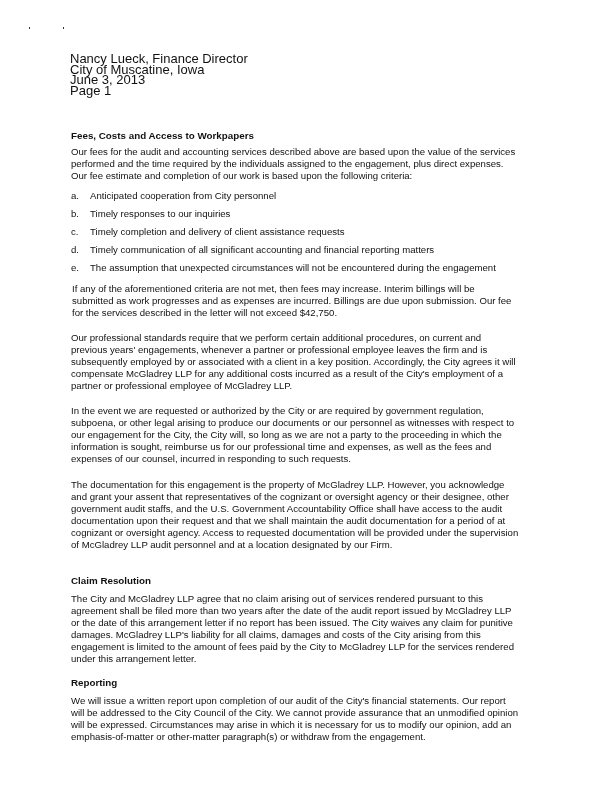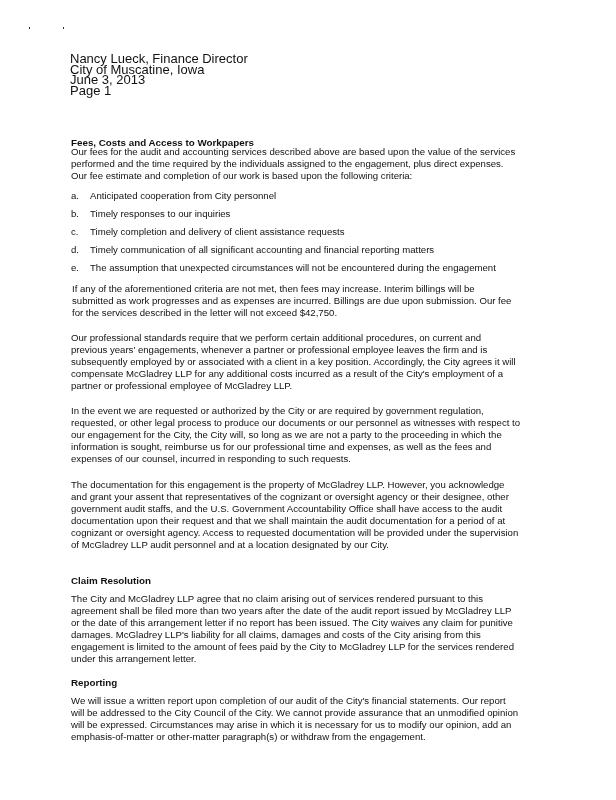--- a/index.html
+++ b/index.html
@@ -23,21 +23,21 @@
   <span class="dot" style="left:29px;top:27px;"></span>
   <span class="dot" style="left:63px;top:27px;"></span>
 
   <div class="addr">
     <div>Nancy Lueck, Finance Director</div>
     <div>City of Muscatine, Iowa</div>
     <div>June 3, 2013</div>
     <div>Page 1</div>
   </div>
 
-  <div class="h" style="top:137px;">Fees, Costs and Access to Workpapers</div>
+  <div class="h" style="top:130px;">Fees, Costs and Access to Workpapers</div>
 
   <div class="p" style="top:146px;">
     <span class="ln">Our fees for the audit and accounting services described above are based upon the value of the services</span>
     <span class="ln">performed and the time required by the individuals assigned to the engagement, plus direct expenses.</span>
     <span class="ln">Our fee estimate and completion of our work is based upon the following criteria:</span>
   </div>
 
   <div class="li" style="top:190px;">
     <span class="m">a.</span><span>Anticipated cooperation from City personnel</span>
   </div>
@@ -63,33 +63,33 @@
   <div class="p" style="top:332px;">
     <span class="ln">Our professional standards require that we perform certain additional procedures, on current and</span>
     <span class="ln">previous years' engagements, whenever a partner or professional employee leaves the firm and is</span>
     <span class="ln">subsequently employed by or associated with a client in a key position. Accordingly, the City agrees it will</span>
     <span class="ln">compensate McGladrey LLP for any additional costs incurred as a result of the City's employment of a</span>
     <span class="ln">partner or professional employee of McGladrey LLP.</span>
   </div>
 
   <div class="p" style="top:405px;">
     <span class="ln">In the event we are requested or authorized by the City or are required by government regulation,</span>
-    <span class="ln">requested, or other legal process to produce our documents or our personnel as witnesses with respect to</span>
+    <span class="ln">subpoena, or other legal arising to produce our documents or our personnel as witnesses with respect to</span>
     <span class="ln">our engagement for the City, the City will, so long as we are not a party to the proceeding in which the</span>
     <span class="ln">information is sought, reimburse us for our professional time and expenses, as well as the fees and</span>
     <span class="ln">expenses of our counsel, incurred in responding to such requests.</span>
   </div>
 
   <div class="p" style="top:479px;">
     <span class="ln">The documentation for this engagement is the property of McGladrey LLP. However, you acknowledge</span>
     <span class="ln">and grant your assent that representatives of the cognizant or oversight agency or their designee, other</span>
     <span class="ln">government audit staffs, and the U.S. Government Accountability Office shall have access to the audit</span>
     <span class="ln">documentation upon their request and that we shall maintain the audit documentation for a period of at</span>
     <span class="ln">cognizant or oversight agency. Access to requested documentation will be provided under the supervision</span>
-    <span class="ln">of McGladrey LLP audit personnel and at a location designated by our City.</span>
+    <span class="ln">of McGladrey LLP audit personnel and at a location designated by our Firm.</span>
   </div>
 
   <div class="h" style="top:575px;">Claim Resolution</div>
 
   <div class="p" style="top:593px;">
     <span class="ln">The City and McGladrey LLP agree that no claim arising out of services rendered pursuant to this</span>
     <span class="ln">agreement shall be filed more than two years after the date of the audit report issued by McGladrey LLP</span>
     <span class="ln">or the date of this arrangement letter if no report has been issued. The City waives any claim for punitive</span>
     <span class="ln">damages. McGladrey LLP's liability for all claims, damages and costs of the City arising from this</span>
     <span class="ln">engagement is limited to the amount of fees paid by the City to McGladrey LLP for the services rendered</span>

